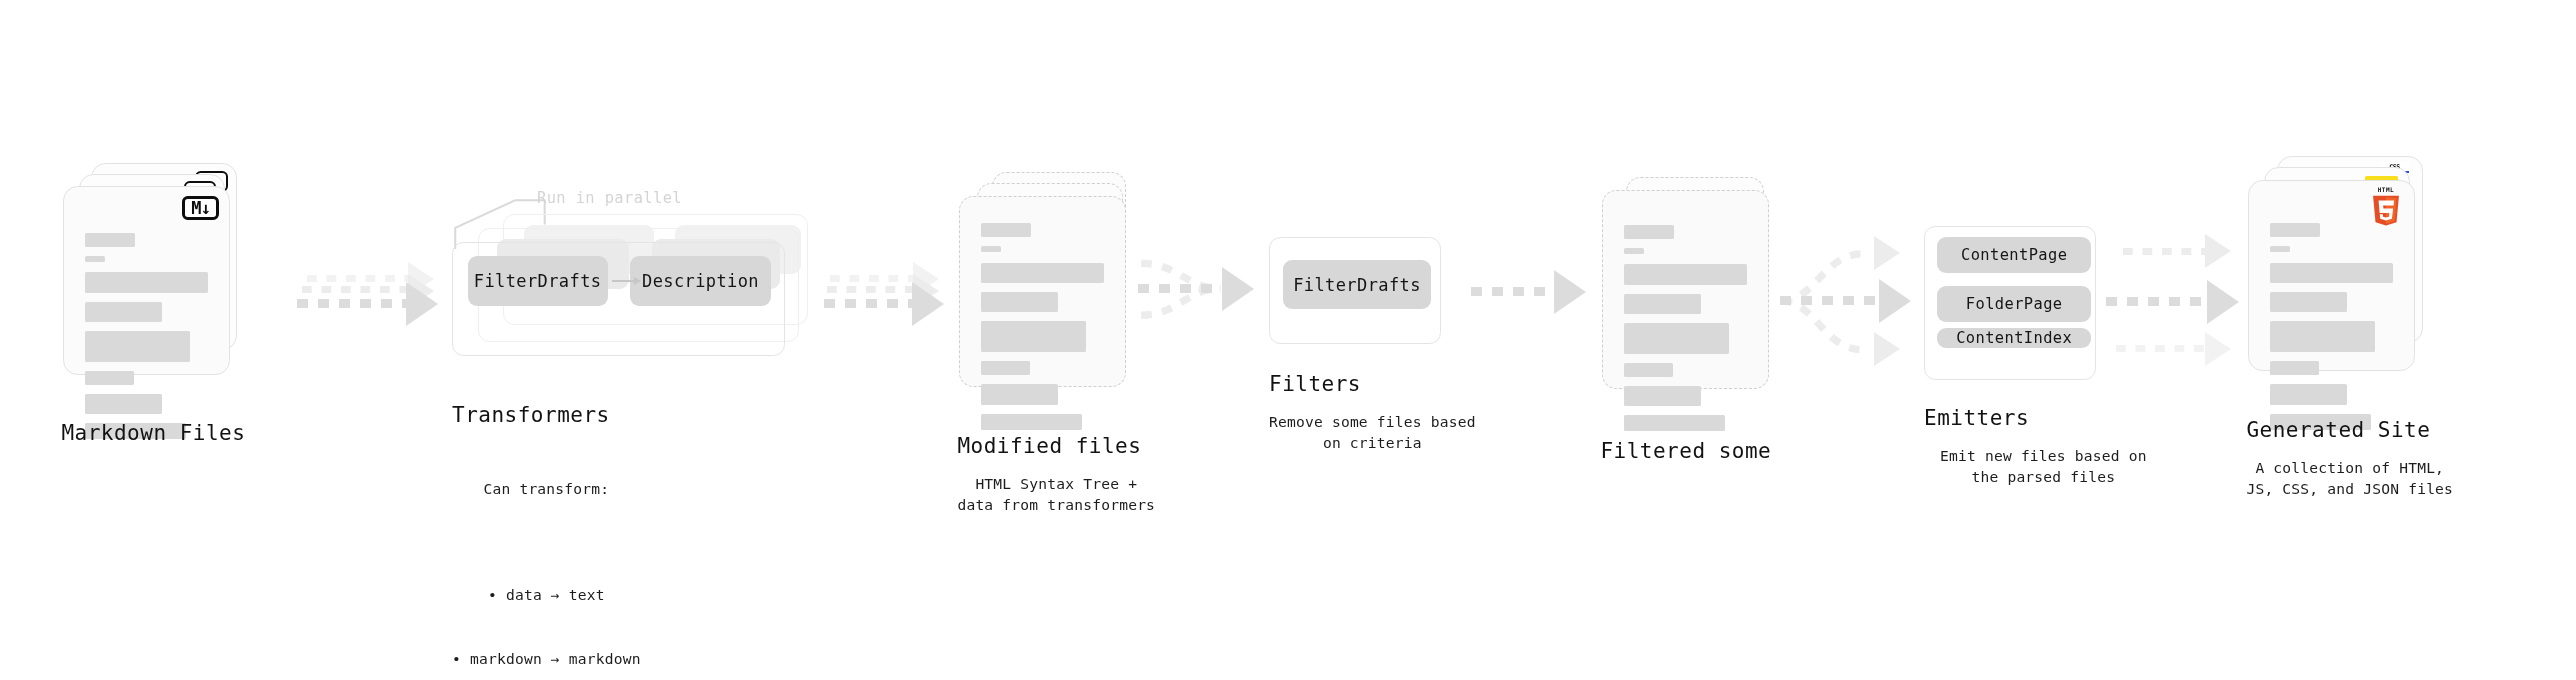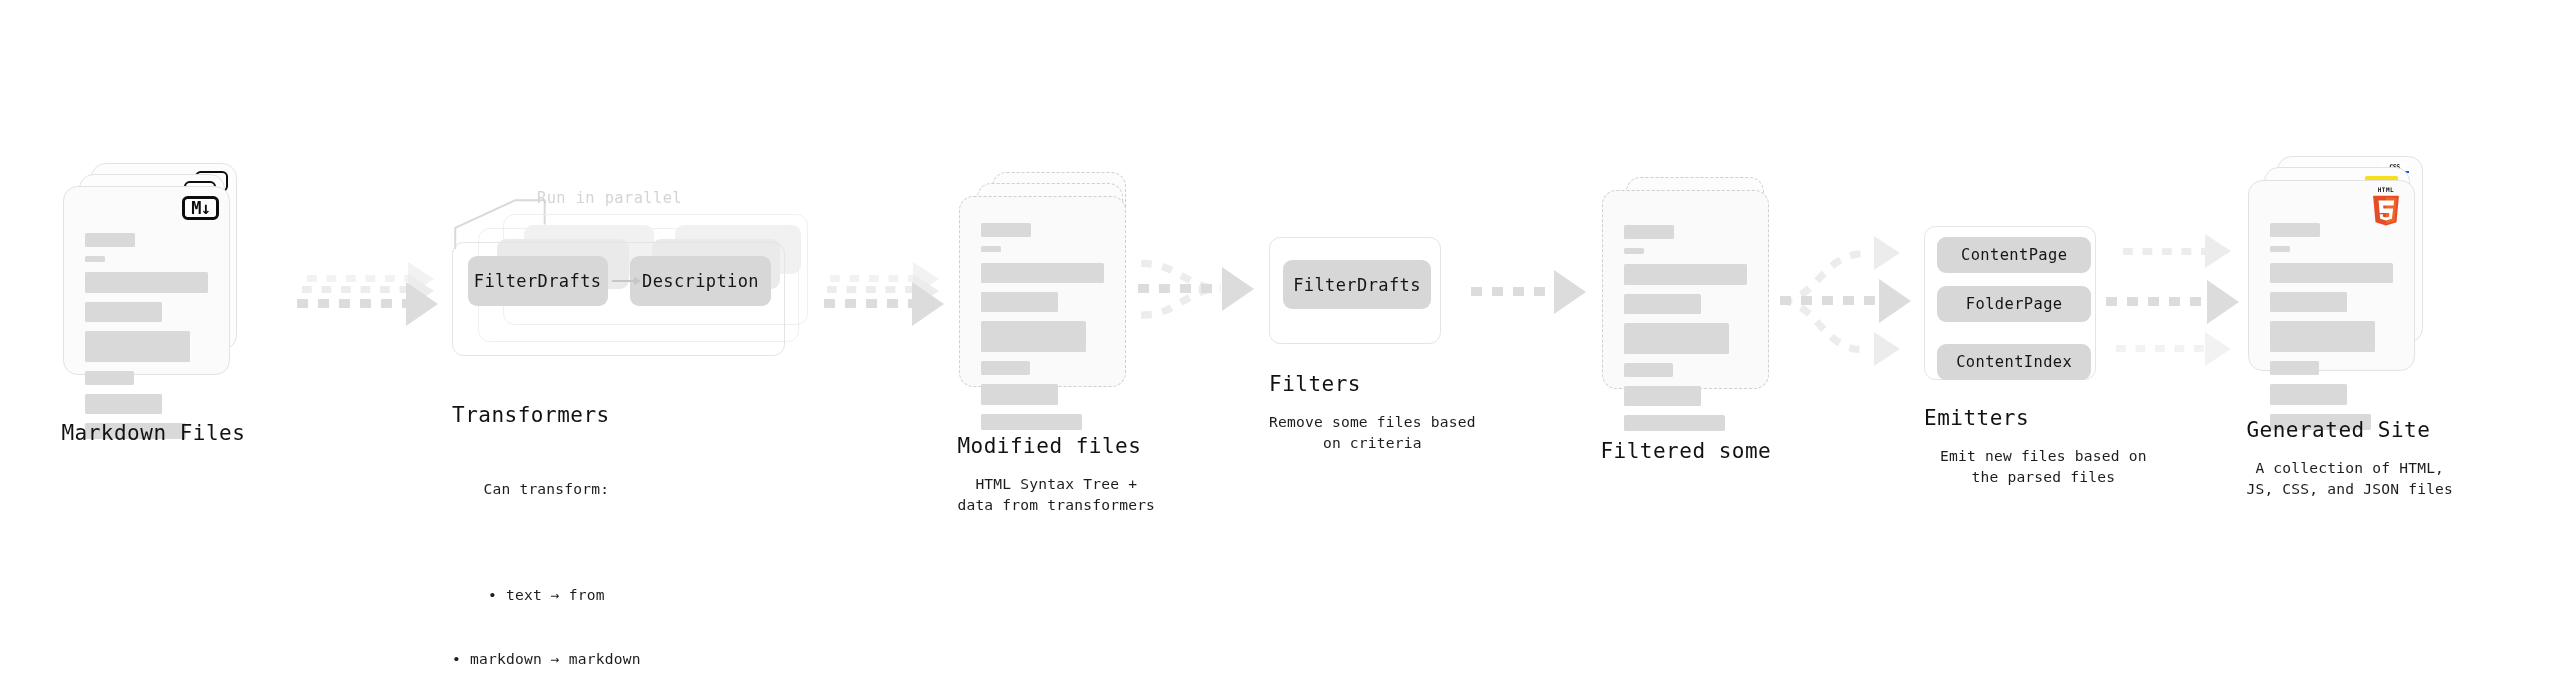--- a/index.html
+++ b/index.html
@@ -230,21 +230,21 @@
       <div class="chip" style="left:177px;top:13px;width:141px;height:50px;">
         <span>Description</span>
       </div>
       <div class="thinarrow strong" style="left:159px;top:37px;width:28px;"></div>
     </div>
 
     <div class="title" style="left:0px;top:211px;">Transformers</div>
     <div class="sub" style="left:0px;top:244px;">
       <div>Can transform:</div>
       <ul class="blist">
-        <li>text → from</li>
+        <li>data → text</li>
         <li>markdown → markdown</li>
         
       </ul>
     </div>
   </div>
 
   <div class="conn">
     <div class="dline faint2" style="left:830px;top:275px;width:89px;"></div>
     <div class="head faint2" style="left:913px;top:262px;"></div>
     <div class="dline faint" style="left:827px;top:286px;width:93px;"></div>
@@ -331,21 +331,21 @@
   </div>
 
   <div class="node" style="left:1924px;top:226px;">
     <div class="groupbox" style="left:0px;top:0px;width:172px;height:154px;">
       <div class="chip" style="left:12.2px;top:9.8px;width:154px;height:36px;font-size:15.4px;">
         <span>ContentPage</span>
       </div>
       <div class="chip" style="left:12.2px;top:59px;width:154px;height:36px;font-size:15.4px;">
         <span>FolderPage</span>
       </div>
-      <div class="chip" style="left:12.2px;top:117px;width:154px;height:36px;font-size:15.4px;">
+      <div class="chip" style="left:12.2px;top:101px;width:154px;height:20px;font-size:15.4px;">
         <span>ContentIndex</span>
       </div>
     </div>
     <div class="title" style="left:0px;top:180px;">Emitters</div>
     <div class="sub" style="left:16px;top:219px;">Emit new files based on
 the parsed files</div>
   </div>
 
   <div class="conn">
     <div class="dline faint" style="left:2123px;top:248px;width:89px;"></div>

